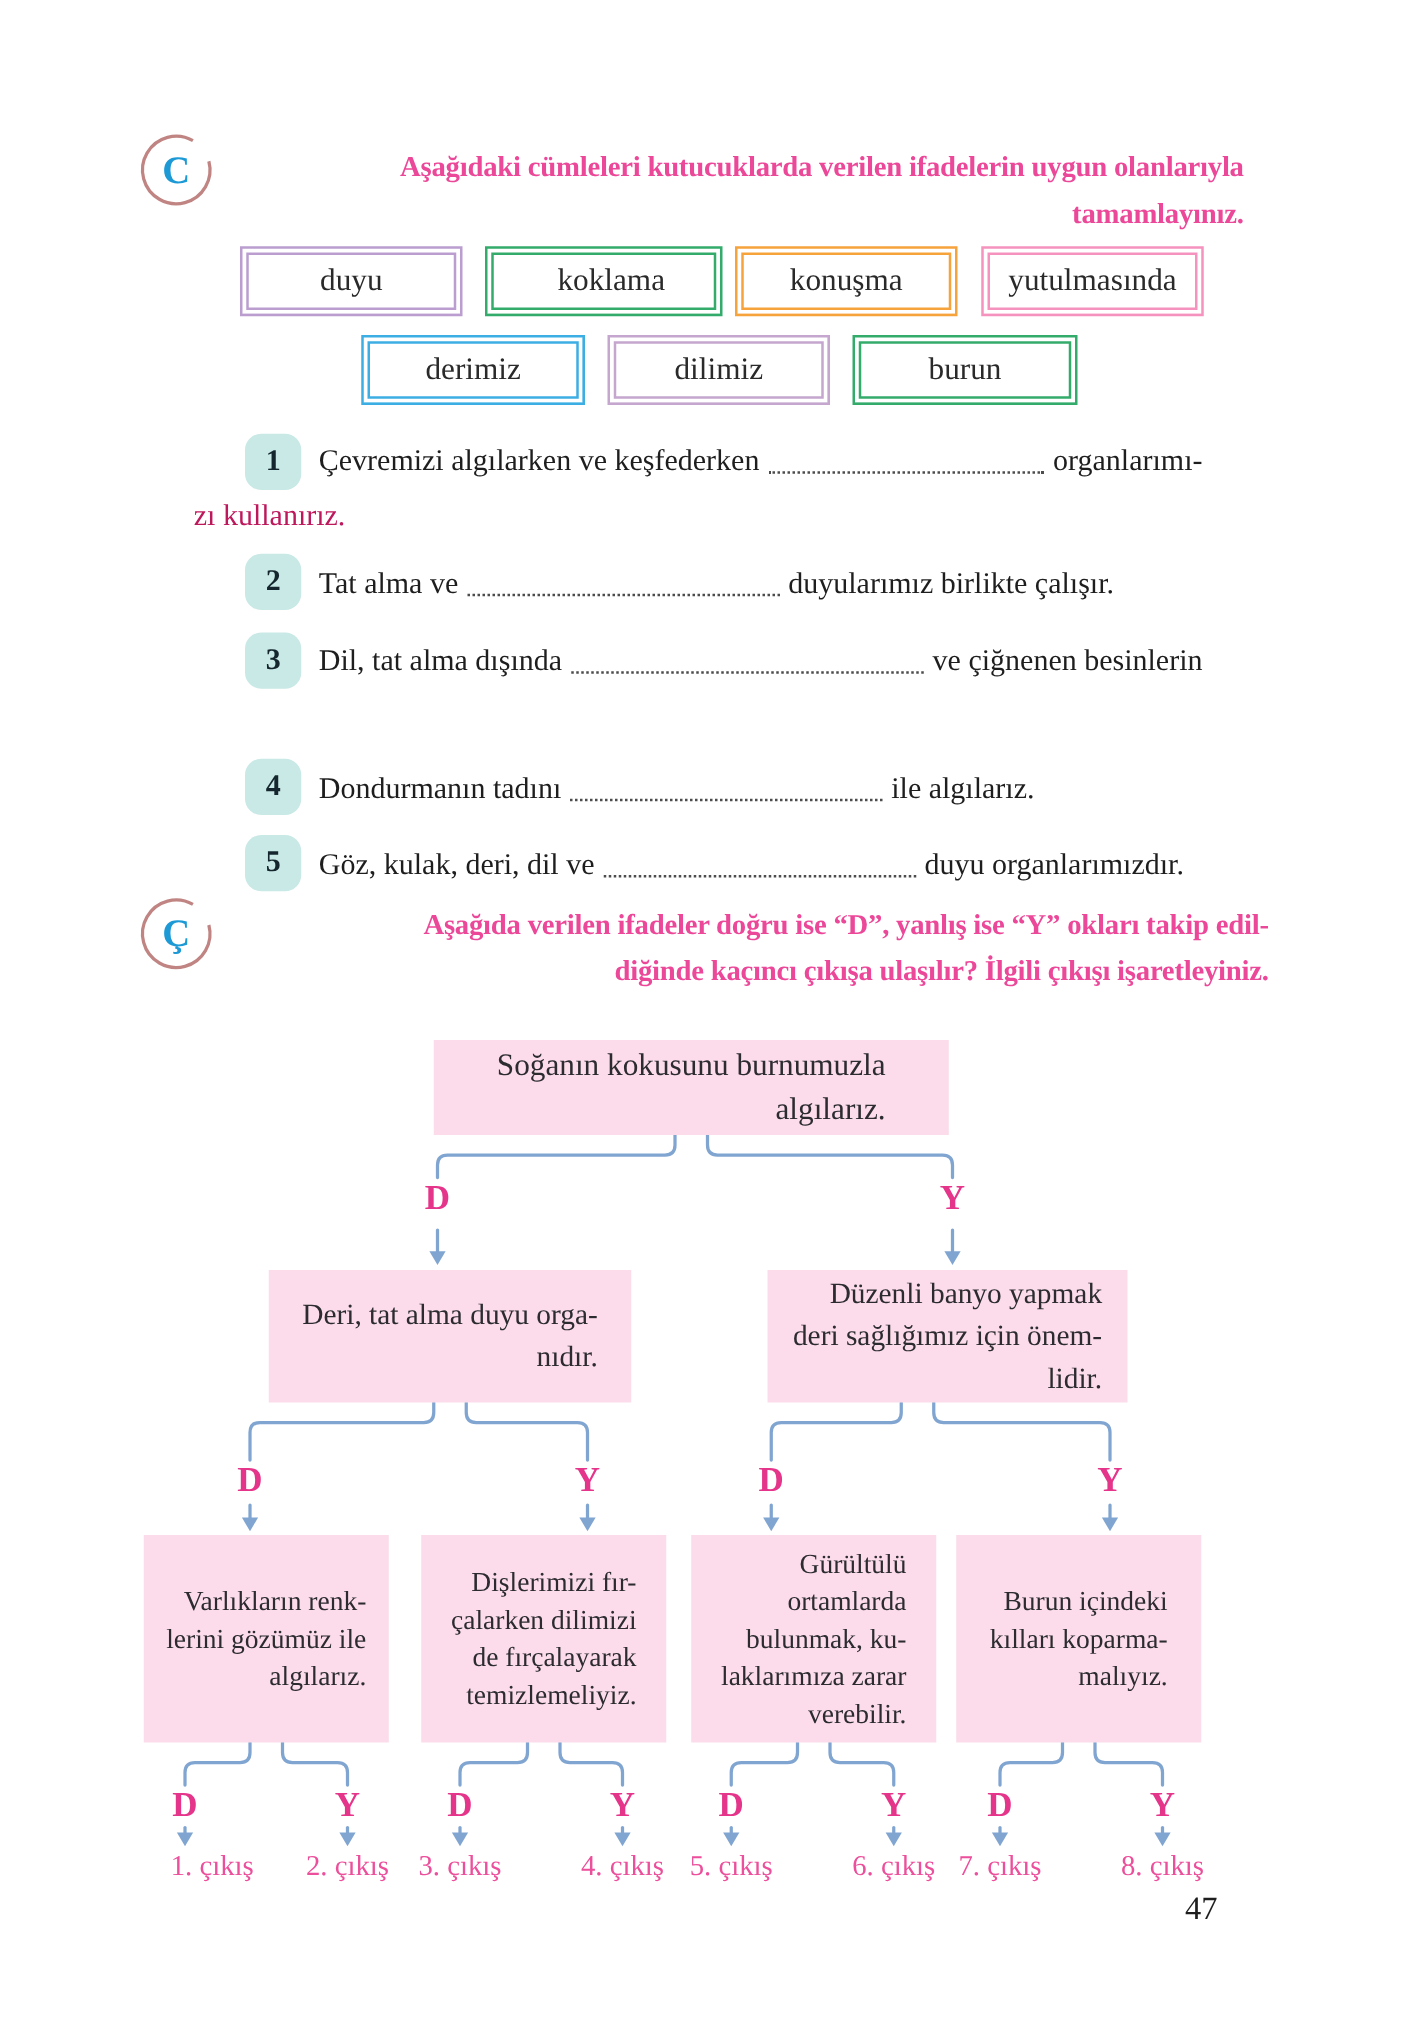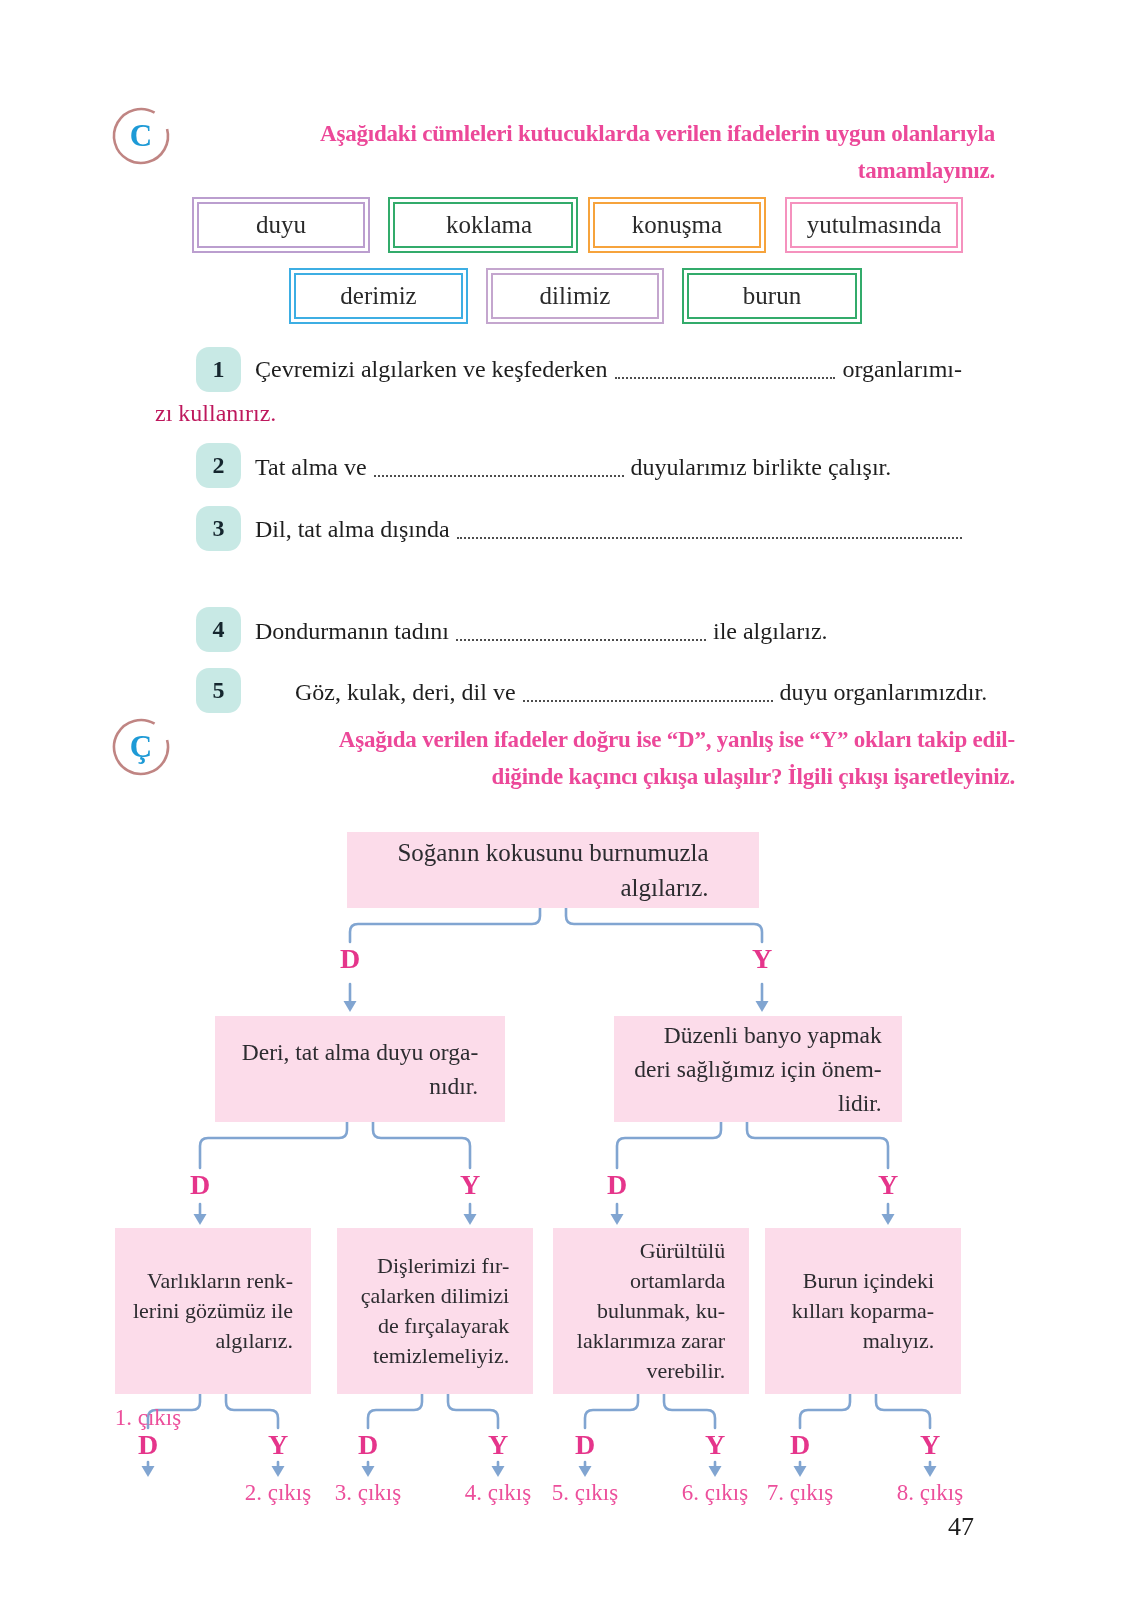--- a/index.html
+++ b/index.html
@@ -150,35 +150,36 @@
     <span class="blank fixed"></span>
     <span>duyularımız birlikte çalışır.</span>
   </div>
 
   <div class="num-badge" style="left:196px;top:506px;">
       <span>3</span>
     </div>
   <div class="sent-line" style="left:255px;top:512px;width:707px;">
     <span>Dil, tat alma dışında</span>
     <span class="blank grow"></span>
+    <span>ve çiğnenen besinlerin</span>
   </div>
 
   <div class="num-badge" style="left:196px;top:607px;">
       <span>4</span>
     </div>
   <div class="sent-line" style="left:255px;top:614px;width:707px;">
     <span>Dondurmanın tadını</span>
     <span class="blank fixed"></span>
     <span>ile algılarız.</span>
   </div>
 
   <div class="num-badge" style="left:196px;top:668px;">
       <span>5</span>
     </div>
-  <div class="sent-line" style="left:255px;top:675px;width:707px;margin-left:40px;">
+  <div class="sent-line" style="left:255px;top:675px;width:707px;">
     <span>Göz, kulak, deri, dil ve</span>
     <span class="blank fixed"></span>
     <span>duyu organlarımızdır.</span>
   </div>
 
   <div class="sec-badge" style="left:110px;top:716px;">
     <svg width="62" height="62">
       <circle cx="31" cy="31" r="27" fill="none" stroke="#c08583" stroke-width="2.6" stroke-dasharray="148 22" transform="rotate(-15 31 31)"></circle>
     </svg>
     <span class="letter">Ç</span>
@@ -221,21 +222,21 @@
 
   <div class="dy" style="left:123px;top:1430px;">D</div>
   <div class="dy" style="left:253px;top:1430px;">Y</div>
   <div class="dy" style="left:343px;top:1430px;">D</div>
   <div class="dy" style="left:473px;top:1430px;">Y</div>
   <div class="dy" style="left:560px;top:1430px;">D</div>
   <div class="dy" style="left:690px;top:1430px;">Y</div>
   <div class="dy" style="left:775px;top:1430px;">D</div>
   <div class="dy" style="left:905px;top:1430px;">Y</div>
 
-  <div class="exit" style="left:93px;top:1405px;">1. çıkış</div>
+  <div class="exit" style="left:93px;top:1480px;text-align:right;">1. çıkış</div>
   <div class="exit" style="left:223px;top:1480px;">2. çıkış</div>
   <div class="exit" style="left:313px;top:1480px;">3. çıkış</div>
   <div class="exit" style="left:443px;top:1480px;">4. çıkış</div>
   <div class="exit" style="left:530px;top:1480px;">5. çıkış</div>
   <div class="exit" style="left:660px;top:1480px;">6. çıkış</div>
   <div class="exit" style="left:745px;top:1480px;">7. çıkış</div>
   <div class="exit" style="left:875px;top:1480px;">8. çıkış</div>
 
   <div class="page-num">47</div>
 </div>

